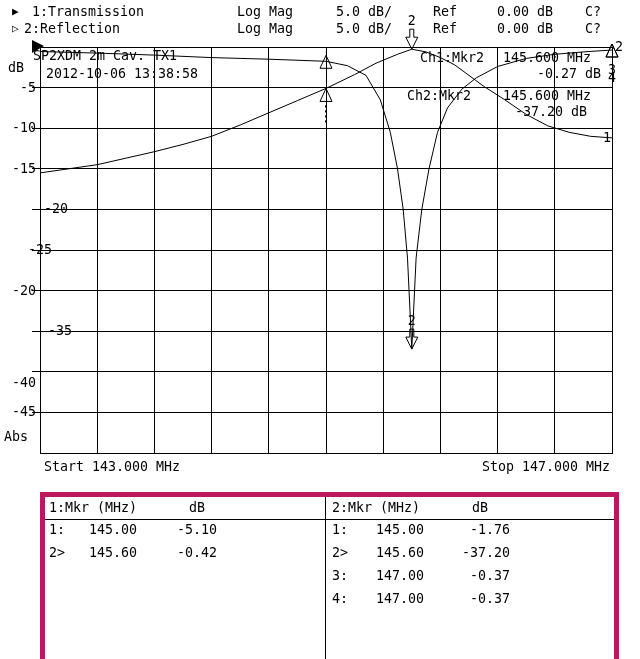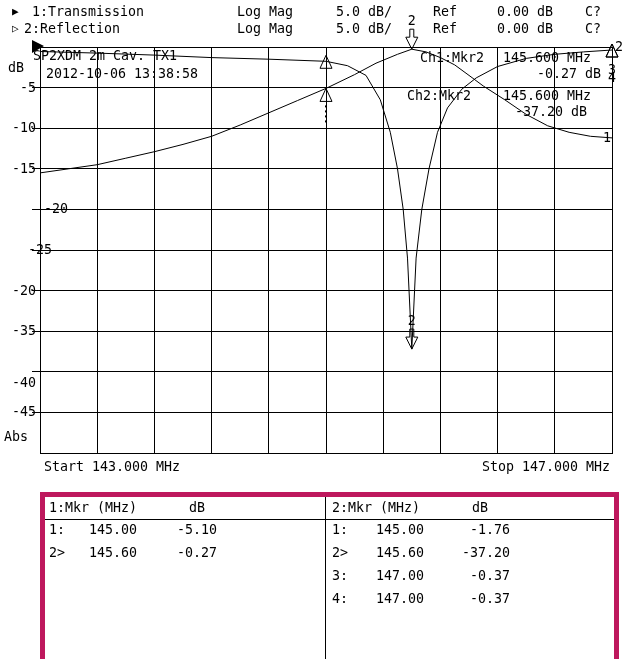--- a/index.html
+++ b/index.html
@@ -98,21 +98,21 @@
   </svg>
 
 <div class="t r" style="left:4px;top:60px;width:20px">dB</div>
 <div id="yticks">
     <div class="t r" style="left: 0px; top: 79.6px; width: 36px;">-5</div>
     <div class="t r" style="left: 0px; top: 120.2px; width: 36px;">-10</div>
     <div class="t r" style="left: 0px; top: 160.8px; width: 36px;">-15</div>
     <div class="t r" style="left: 0px; top: 201.4px; width: 36px; margin-left: 32px;">-20</div>
     <div class="t r" style="left: 16px; top: 242px; width: 36px;">-25</div>
     <div class="t r" style="left: 0px; top: 282.6px; width: 36px;">-20</div>
-    <div class="t r" style="left: 0px; top: 323.2px; width: 36px;">-35</div>
+    <div class="t r" style="left: 0px; top: 323.2px; width: 36px; padding-left: 36px;">-35</div>
     <div class="t r" style="left: 0px; top: 375px; width: 36px;">-40</div>
     <div class="t r" style="left: 0px; top: 404.4px; width: 36px;">-45</div>
   </div>
 <div class="t" style="left:4px;top:429px">Abs</div>
 
 <span class="t" style="left:33px;top:48px">SP2XDM 2m Cav. TX1</span>
 <span class="t" style="left:46px;top:66px">2012-10-06 13:38:58</span>
 
 <span class="t" style="left:420px;top:50px">Ch1:Mkr2</span>
 <span class="t" style="left:503px;top:50px">145.600 MHz</span>
@@ -129,21 +129,21 @@
   <div class="hsep"></div>
   <span class="t" style="left:4px;top:3px">1:Mkr (MHz)</span>
   <span class="t" style="left:144px;top:3px">dB</span>
   <span class="t" style="left:287px;top:3px">2:Mkr (MHz)</span>
   <span class="t" style="left:427px;top:3px">dB</span>
 <span class="t" style="left: 4px; top: 25px; width: 24px;">1:</span>
     <span class="t r" style="left: 36px; top: 25px; width: 56px;">145.00</span>
     <span class="t r" style="left: 124px; top: 25px; width: 48px;">-5.10</span>
     <span class="t" style="left: 4px; top: 48px; width: 24px;">2&gt;</span>
     <span class="t r" style="left: 36px; top: 48px; width: 56px;">145.60</span>
-    <span class="t r" style="left: 124px; top: 48px; width: 48px;">-0.27</span>
+    <span class="t r" style="left: 124px; top: 48px; width: 48px;">-0.42</span>
     <span class="t" style="left: 287px; top: 25px; width: 24px;">1:</span>
     <span class="t r" style="left: 323px; top: 25px; width: 56px;">145.00</span>
     <span class="t r" style="left: 405px; top: 25px; width: 60px;">-1.76</span>
     <span class="t" style="left: 287px; top: 48px; width: 24px;">2&gt;</span>
     <span class="t r" style="left: 323px; top: 48px; width: 56px;">145.60</span>
     <span class="t r" style="left: 405px; top: 48px; width: 60px;">-37.20</span>
     <span class="t" style="left: 287px; top: 71px; width: 24px;">3:</span>
     <span class="t r" style="left: 323px; top: 71px; width: 56px;">147.00</span>
     <span class="t r" style="left: 405px; top: 71px; width: 60px;">-0.37</span>
     <span class="t" style="left: 287px; top: 94px; width: 24px;">4:</span>

